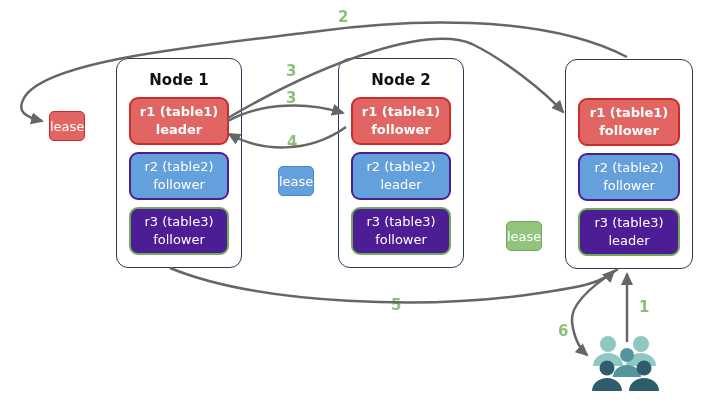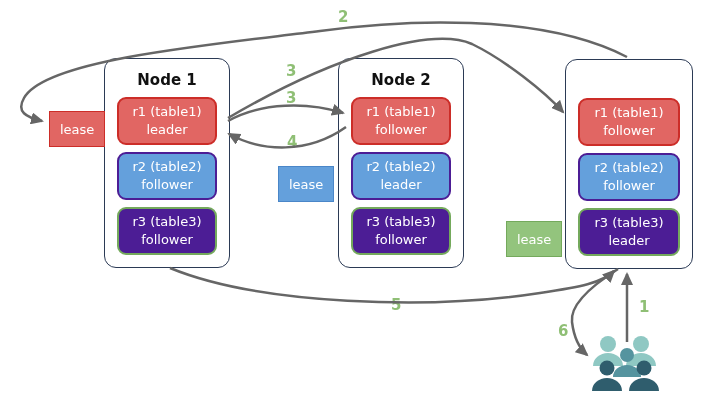--- a/index.html
+++ b/index.html
@@ -17,43 +17,43 @@
     margin-top:12px;margin-bottom:8px;
   }
   .replica{
     position:absolute;left:12px;right:12px;height:48px;border-radius:9px;
     box-sizing:border-box;color:#ffffff;font-size:13px;line-height:1.35;
     display:flex;flex-direction:column;align-items:center;justify-content:center;
   }
   .replica.red  {background:#e16663;border:2px solid #cc2d28;}
   .replica.blue {background:#64a0dc;border:2px solid #4c1d95;justify-content:center;}
   .replica.green{background:#4c1d95;border:2px solid #74a95c;}
-  .r-pos-0{top:38px;} .r-pos-1{top:93px;} .r-pos-2{top:148px;}
+  .r-pos-0{top:38px;font-weight:bold;} .r-pos-1{top:93px;} .r-pos-2{top:148px;}
   
   .lease{
-    position:absolute;height:36px;border-radius:0;color:#ffffff;font-size:13px;
-    display:flex;align-items:center;justify-content:center;padding:0 10px;box-sizing:border-box;
+    position:absolute;height:30px;border-radius:5px;color:#ffffff;font-size:13px;
+    display:flex;align-items:center;justify-content:center;padding:0 0;box-sizing:border-box;
   }
   .lease.red  {background:#e16663;border:1.5px solid #cc2d28;}
   .lease.blue {background:#64a0dc;border:1.5px solid #4a86c8;}
   .lease.green{background:#93c47d;border:1.5px solid #74a95c;}
   
   .flow-num{
     position:absolute;color:#8fbf75;font-weight:bold;font-size:15px;line-height:1;
   }
   
   #arrows{position:absolute;left:0;top:0;pointer-events:none;}
   #users-icon{position:absolute;left:580px;top:332px;}
 </style>
 </head>
 <body>
 
 <div id="canvas">
 
-  <div class="node" style="left:104px;top:58px;">
+  <div class="node" style="left:116px;top:58px;">
     <div class="node-title">Node 1</div>
     <div class="replica red r-pos-0">
       <span>r1 (table1)</span>
       <span>leader</span>
     </div>
     <div class="replica blue r-pos-1">
       <span>r2 (table2)</span>
       <span>follower</span>
     </div>
     <div class="replica green r-pos-2">

